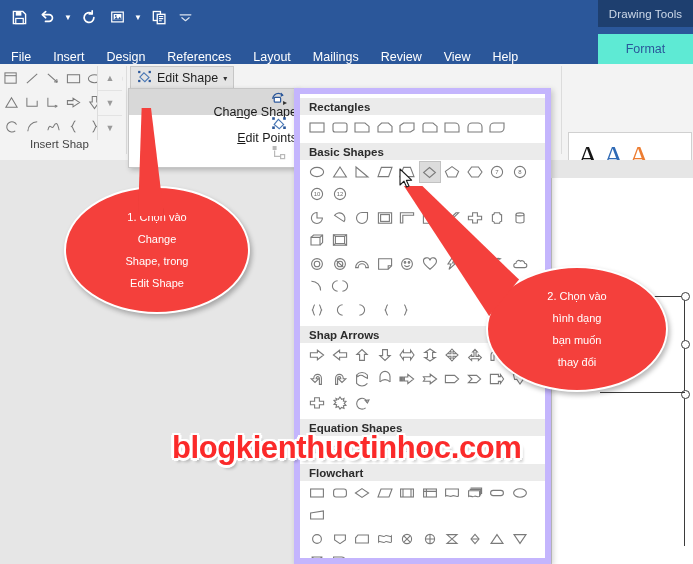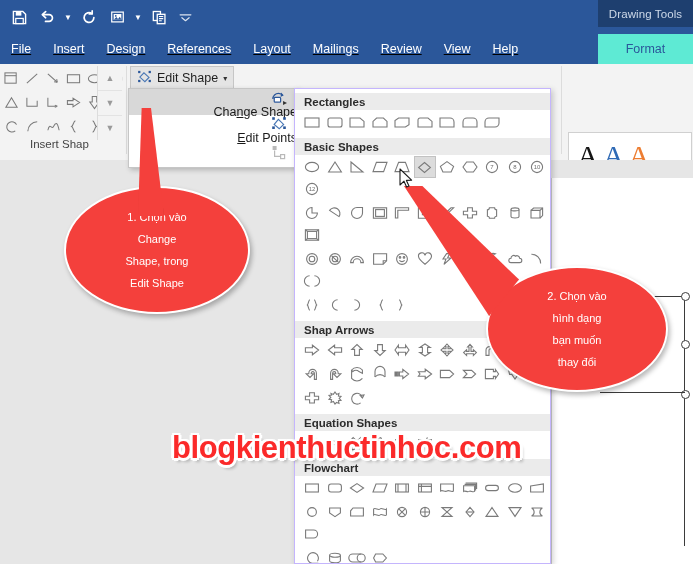--- a/index.html
+++ b/index.html
@@ -19,21 +19,21 @@
   .qat-svg{display:block;}
 
   .drawing-tools-tab{
     position:absolute;right:0;top:0;width:95px;height:27px;background:#1e3f6f;
     color:#cdd9e9;font-size:11.5px;display:flex;align-items:center;justify-content:center;
     letter-spacing:.1px;
   }
 
   
   .tabs-bar{position:absolute;left:0;top:34px;width:693px;height:30px;background:#2b579a;}
-  .tabs{position:absolute;left:0;top:0;display:flex;align-items:center;height:30px;text-decoration:underline;}
+  .tabs{position:absolute;left:0;top:8px;display:flex;align-items:center;height:30px;}
   .tab{color:#ffffff;font-size:12.5px;padding:0 11px;height:30px;display:flex;align-items:center;white-space:nowrap;}
   .tab.active-format{
     position:absolute;right:0;top:0;width:95px;padding:0;justify-content:center;
     background:#5eead4;color:#2b579a;height:30px;
   }
 
   
   .ribbon{position:absolute;left:0;top:64px;width:693px;height:96px;background:#f3f3f3;border-bottom:1px solid #d4d4d4;}
 
   
@@ -91,21 +91,21 @@
   
   .es-menu{position:absolute;left:128px;top:88px;width:168px;background:#ffffff;border:1px solid #c6c6c6;box-shadow:2px 2px 5px rgba(0,0,0,.22);}
   .es-item{height:26px;display:flex;align-items:flex-end;font-size:12.5px;color:#1a1a1a;position:relative;flex-direction:column;}
   .es-item.sel{background:#d8d8d8;}
   .es-item.disabled{color:#a6a6a6;}
   .es-ic{width:24px;height:22px;display:flex;align-items:center;justify-content:center;margin-right:6px;}
   .es-sub{position:absolute;right:10px;top:50%;transform:translateY(-50%);font-size:8px;color:#333;}
   .es-u{text-decoration:underline;}
 
   
-  .gallery{position:absolute;left:294px;top:88px;width:257px;height:476px;background:#ffffff;border:1px solid #c4b5fd;box-shadow:2px 2px 6px rgba(0,0,0,.2);overflow:hidden;box-sizing:border-box;}
+  .gallery{position:absolute;left:294px;top:88px;width:257px;height:476px;background:#ffffff;border:6px solid #c4b5fd;box-shadow:2px 2px 6px rgba(0,0,0,.2);overflow:hidden;box-sizing:border-box;}
   .g-head{height:17px;background:#ebebeb;display:flex;align-items:center;padding-left:9px;font-size:11.5px;font-weight:bold;color:#2c2c2c;margin-top:4px;}
   .g-row{display:flex;flex-wrap:wrap;padding:1px 0 1px 6px;}
   .g-ic{width:22.5px;height:22px;display:flex;align-items:center;justify-content:center;box-sizing:border-box;}
   .g-ic.hl{background:#dcdcdc;border:1px solid #c2c2c2;}
   svg{overflow:visible;}
   .gs{fill:none;stroke:#7a7a7a;stroke-width:1.1;}
   .gnum{font-size:6px;fill:#6e6e6e;font-family:"Liberation Sans",sans-serif;text-anchor:middle;}
 
   
   .cursor{position:absolute;left:399px;top:168px;z-index:60;}

